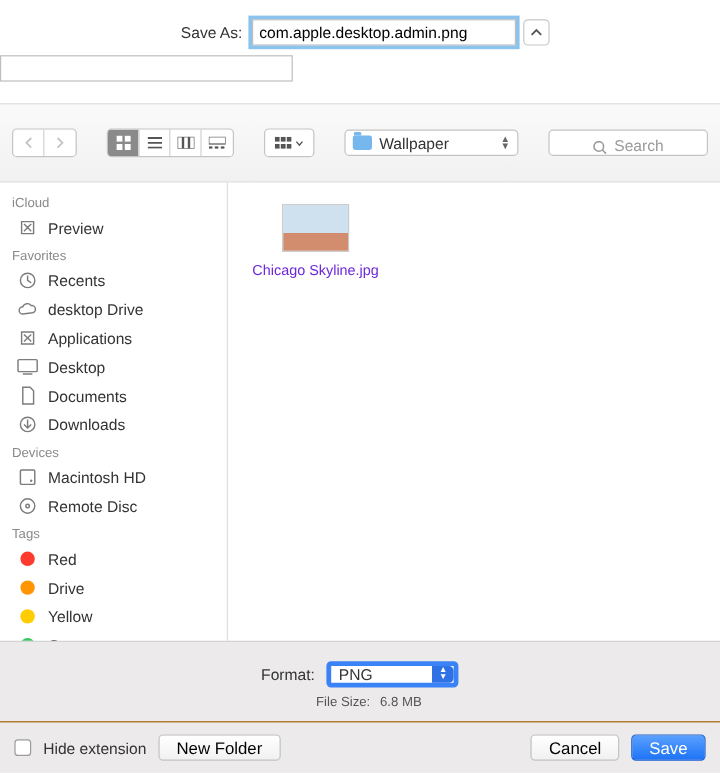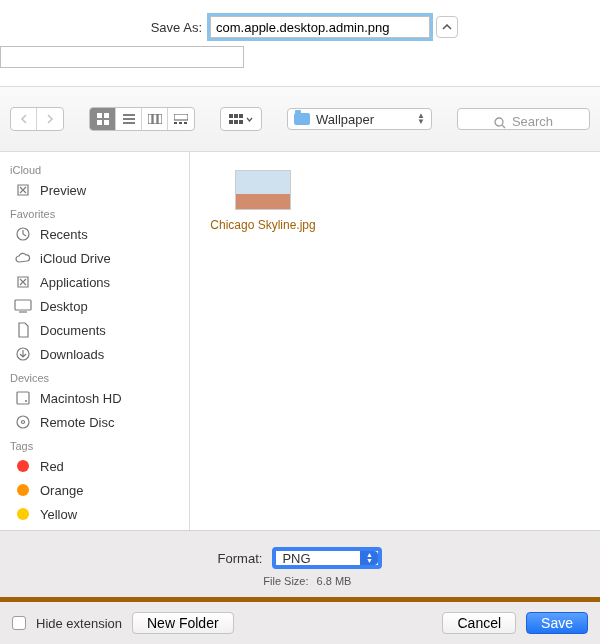--- a/index.html
+++ b/index.html
@@ -59,21 +59,21 @@
 
 .main { flex:1; display:flex; min-height:0; }
 .sidebar { width:190px; border-right:1px solid #dcdcdc; overflow-y:auto; padding:6px 0; }
 .section-header { font-size:11px; color:#8a8a8a; padding:6px 10px 2px 10px; }
 .sb-item { display:flex; align-items:center; gap:8px; padding:3px 10px 3px 14px; cursor:pointer; color:#333; }
 .sb-icon { width:18px; height:18px; display:flex; align-items:center; justify-content:center; color:#7c7c7c; }
 .tag-dot { width:12px; height:12px; border-radius:50%; }
 .content { flex:1; padding:18px; display:flex; flex-wrap:wrap; align-content:flex-start; gap:20px; }
 .file-tile { width:110px; text-align:center; }
 .thumb { width:56px; height:40px; margin:0 auto 8px; background:linear-gradient(#cfe0ef 60%, #d28d6e 60%); border:1px solid #ccc; }
-.file-name { font-size:12px; color:#a16207; }
+.file-name { font-size:12px; color:#6d28d9; }
 
 
 .format-bar {
   border-top:1px solid #d4d4d4; background:#eceaea; padding:16px 0 10px;
   display:flex; flex-direction:column; align-items:center;
 }
 .fmt-row { display:flex; align-items:center; gap:10px; }
 .fmt-row label { font-size:13px; }
 .select {
   width:110px; height:22px; border:4px solid #3b82f6; border-radius:4px; background:#fff;
@@ -82,21 +82,21 @@
 .select .sel-arrows {
   position:absolute; right:0; top:0; bottom:0; width:18px; background:#2f72e6;
   border-radius:0 4px 4px 0; display:flex; flex-direction:column; align-items:center; justify-content:center;
   color:#fff; font-size:7px; line-height:6px;
 }
 .filesize { font-size:11px; color:#555; margin-top:6px; display:flex; gap:8px; }
 .filesize .lbl { text-align:right; width:60px; }
 
 
 .bottom-bar {
-  border-top:5px solid #a16207; background:#eceaea; padding:10px 12px;
+  border-top:1px solid #a16207; background:#eceaea; padding:10px 12px;
   display:flex; align-items:center; gap:10px;
 }
 .checkbox { width:14px; height:14px; border:1px solid #9c9c9c; border-radius:3px; background:#fff; }
 .push-btn {
   height:22px; padding:0 14px; border:1px solid #c4c4c4; border-radius:4px;
   background:linear-gradient(#ffffff,#f1f1f1); cursor:pointer; font-size:14px;
 }
 .push-btn.primary { background:linear-gradient(#5aa0ff,#1e74f6); color:#fff; border-color:#1b62d6; }
 .spacer { flex:1; }
 
@@ -216,21 +216,21 @@
             </svg>
           </span>
           <span>Recents</span>
         </div>
         <div class="sb-item">
           <span class="sb-icon">
             <svg width="18" height="14">
               <path d="M5 11a3 3 0 010-6 4 4 0 017-1 3 3 0 011 6z" fill="none" stroke="#7c7c7c" stroke-width="1.2"></path>
             </svg>
           </span>
-          <span>iCloud Drive</span>
+          <span>desktop Drive</span>
         </div>
         <div class="sb-item">
           <span class="sb-icon">
             <svg width="16" height="16">
               <path d="M3 3h10v10H3z M5 5l3 3l-3 3 M11 5l-3 3l3 3" fill="none" stroke="#7c7c7c" stroke-width="1.2"></path>
             </svg>
           </span>
           <span>Applications</span>
         </div>
         <div class="sb-item">
@@ -282,21 +282,21 @@
         <div class="sb-item">
           <span class="sb-icon">
             <span class="tag-dot" style="background:#ff3b30"></span>
           </span>
           <span>Red</span>
         </div>
         <div class="sb-item">
           <span class="sb-icon">
             <span class="tag-dot" style="background:#ff9500"></span>
           </span>
-          <span>Orange</span>
+          <span>Drive</span>
         </div>
         <div class="sb-item">
           <span class="sb-icon">
             <span class="tag-dot" style="background:#ffcc00"></span>
           </span>
           <span>Yellow</span>
         </div>
         <div class="sb-item">
           <span class="sb-icon">
             <span class="tag-dot" style="background:#34c759"></span>

